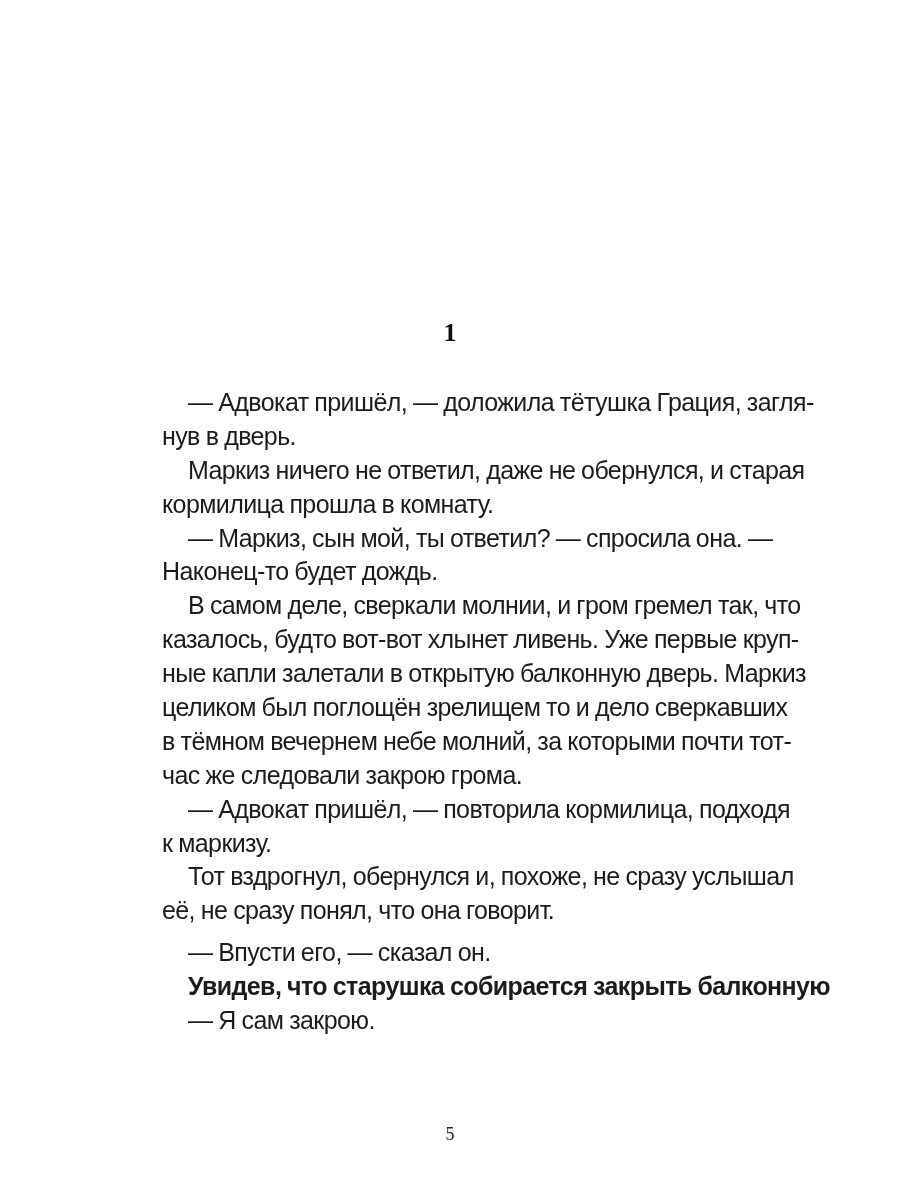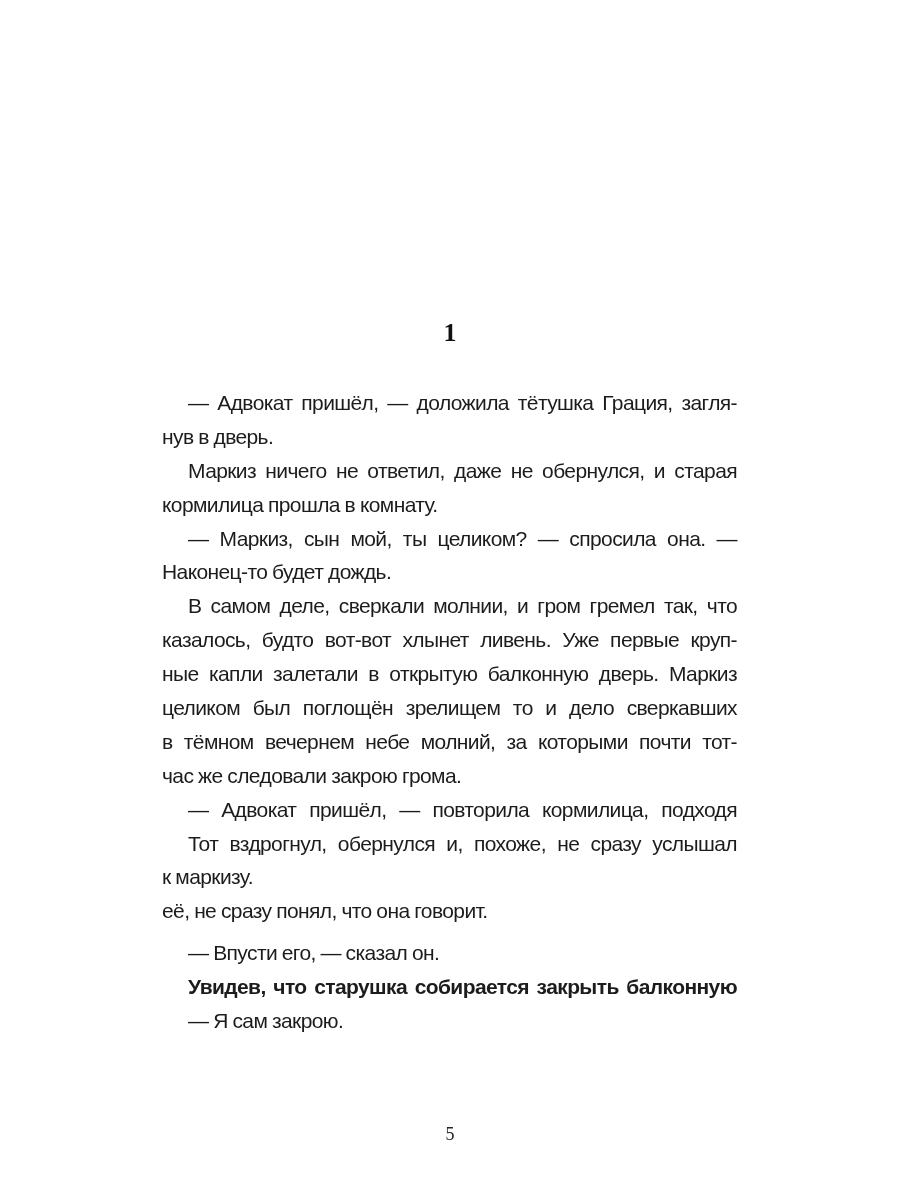--- a/index.html
+++ b/index.html
@@ -9,21 +9,21 @@
     background: #ffffff; color: #1a1a1a;
   }
   .chapter-num {
     position: absolute; top: 318px; left: 0; width: 900px; text-align: center;
     font-family: "Liberation Serif", "DejaVu Serif", serif;
     font-size: 26px; font-weight: bold; color: #111;
   }
   .body-text {
     position: absolute; top: 386px; left: 162px; width: 575px;
     font-family: "Liberation Sans", "DejaVu Sans", sans-serif;
-    font-size: 21px; line-height: 33.9px; color: #1c1c1c;
+    font-size: 25px; line-height: 33.9px; color: #1c1c1c;
     letter-spacing: -0.6px; word-spacing: -0.5px;
   }
   .line { display: block; white-space: nowrap; text-align: justify; text-align-last: justify; height: 33.9px; }
   .line.last { text-align-last: left; }
   .page-num {
     position: absolute; top: 1124px; left: 0; width: 900px; text-align: center;
     font-family: "Liberation Serif", "DejaVu Serif", serif;
     font-size: 18px; color: #222;
   }
 </style>
@@ -31,31 +31,31 @@
 <body>
 
 <div class="page">
   <div class="chapter-num">1</div>
 
   <div class="body-text">
     <span class="line" style="text-indent: 26px;">— Адвокат пришёл, — доложила тётушка Грация, загля-</span>
     <span class="line last">нув в дверь.</span>
     <span class="line" style="text-indent: 26px;">Маркиз ничего не ответил, даже не обернулся, и старая</span>
     <span class="line last">кормилица прошла в комнату.</span>
-    <span class="line" style="text-indent: 26px;">— Маркиз, сын мой, ты целиком? — спросила она. —</span>
+    <span class="line" style="text-indent: 26px;">— Маркиз, сын мой, ты ответил? — спросила она. —</span>
     <span class="line last">Наконец-то будет дождь.</span>
     <span class="line" style="text-indent: 26px;">В самом деле, сверкали молнии, и гром гремел так, что</span>
     <span class="line">казалось, будто вот-вот хлынет ливень. Уже первые круп-</span>
     <span class="line">ные капли залетали в открытую балконную дверь. Маркиз</span>
     <span class="line">целиком был поглощён зрелищем то и дело сверкавших</span>
     <span class="line">в тёмном вечернем небе молний, за которыми почти тот-</span>
     <span class="line last">час же следовали закрою грома.</span>
     <span class="line" style="text-indent: 26px;">— Адвокат пришёл, — повторила кормилица, подходя</span>
+    <span class="line last">к маркизу.</span>
     <span class="line" style="text-indent: 26px;">Тот вздрогнул, обернулся и, похоже, не сразу услышал</span>
-    <span class="line last">к маркизу.</span>
     <span class="line last">её, не сразу понял, что она говорит.</span>
     <span class="line last" style="text-indent: 26px; margin-top: 8px;">— Впусти его, — сказал он.</span>
     <span class="line" style="text-indent: 26px; font-weight: bold;">Увидев, что старушка собирается закрыть балконную</span>
     <span class="line last" style="text-indent: 26px;">— Я сам закрою.</span>
   </div>
 
   <div class="page-num">5</div>
 </div>
 
 </body></html>

